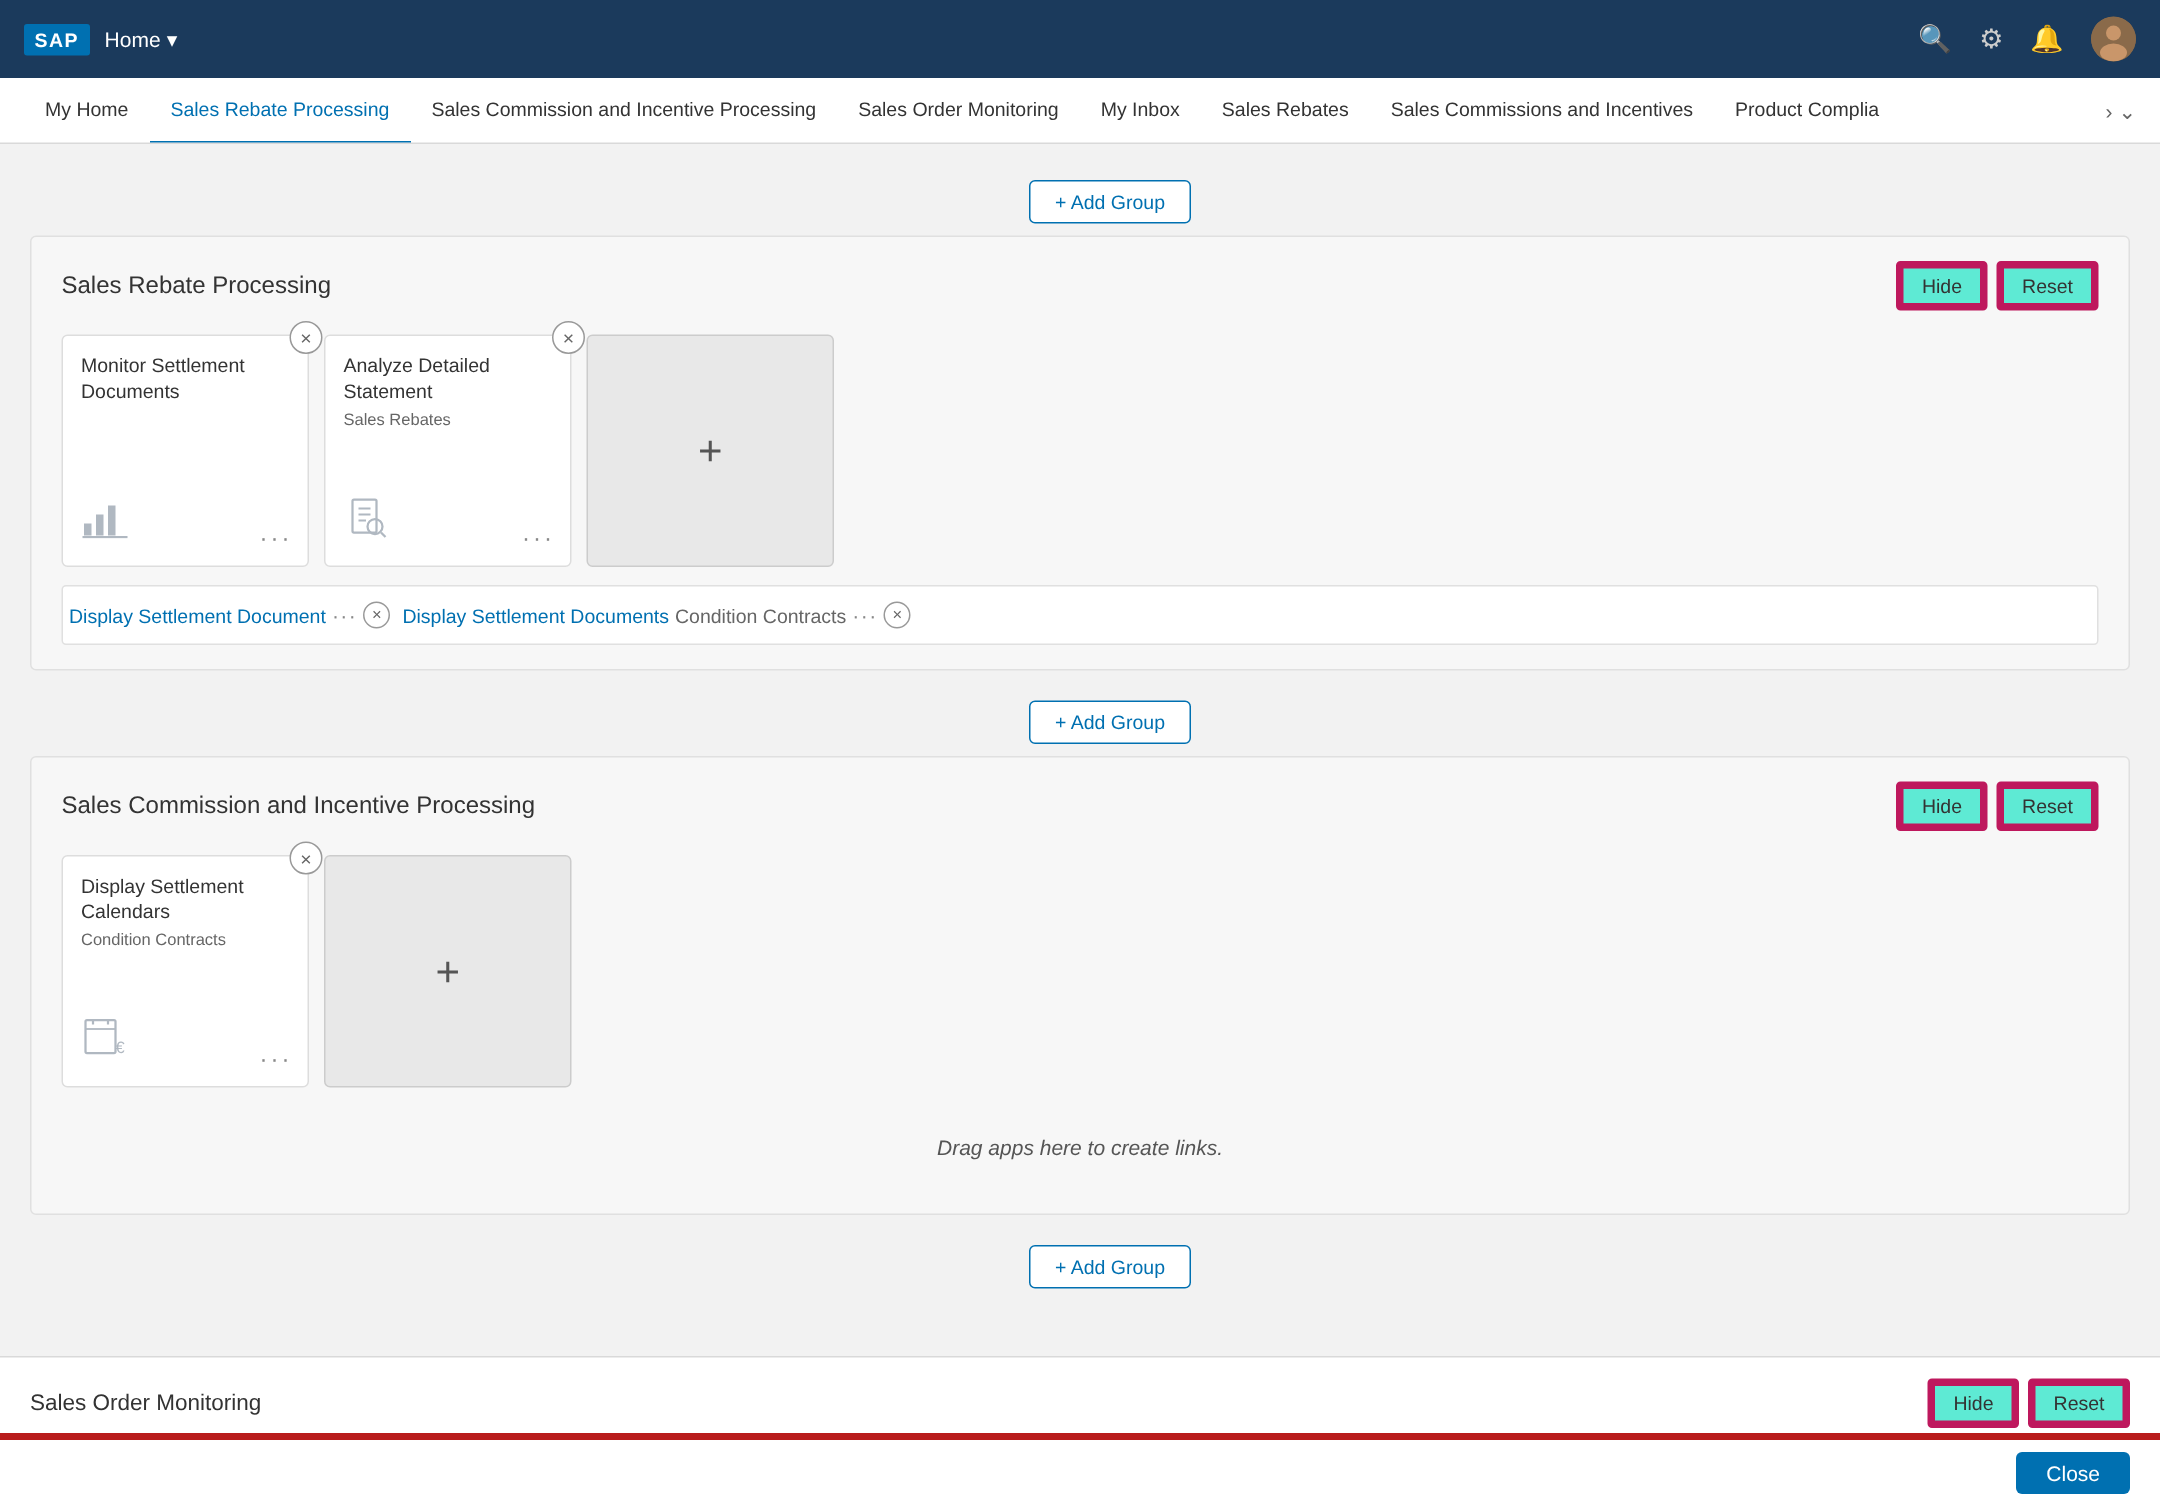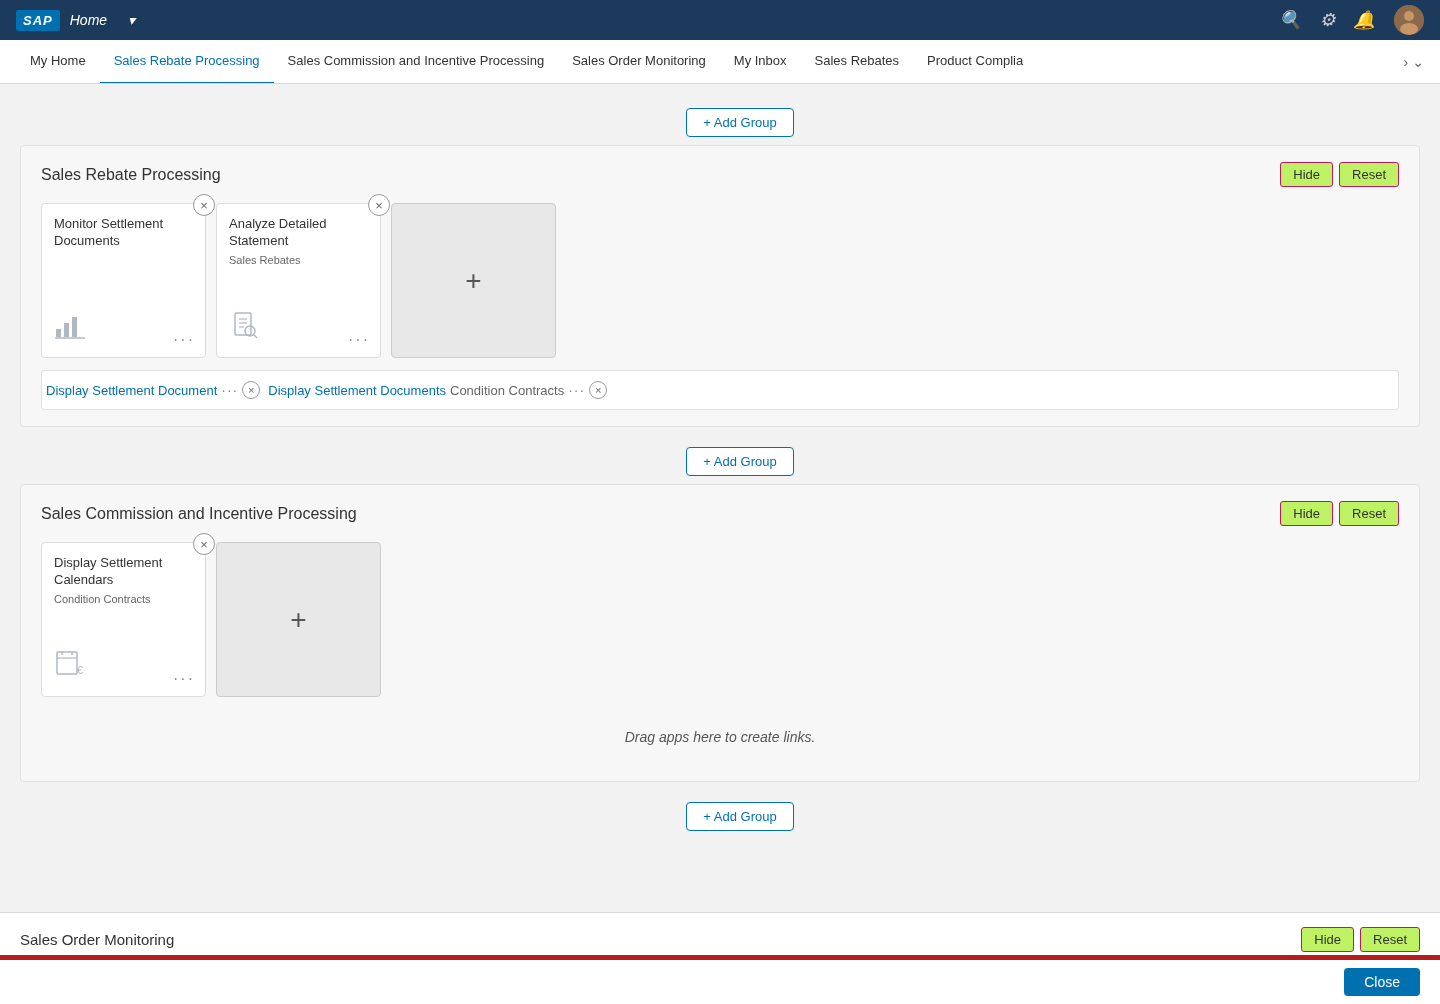--- a/index.html
+++ b/index.html
@@ -1,43 +1,42 @@
 <!DOCTYPE html>
 <html><head>
   <meta charset="utf-8">
   <style>
     * { box-sizing: border-box; margin: 0; padding: 0; }
     body { font-family: '72', Arial, sans-serif; font-size: 14px; background: #f2f2f2; color: #333; }
 
     
     .top-header {
       background: #1b3a5c;
-      height: 40px;
+      height: 52px;
       display: flex;
       align-items: center;
       justify-content: space-between;
       padding: 0 16px;
-      font-style: italic;
     }
     .top-header-left { display: flex; align-items: center; gap: 10px; }
     .sap-logo {
       background: #0070b1;
       color: white;
       font-weight: bold;
       font-size: 13px;
       padding: 3px 7px;
       border-radius: 2px;
       letter-spacing: 1px;
     }
     .home-menu {
       color: white;
       font-size: 14px;
       display: flex;
       align-items: center;
-      gap: 21px;
+      gap: 4px;
       cursor: pointer;
     }
     .top-header-right { display: flex; align-items: center; gap: 18px; }
     .header-icon { color: #ccc; font-size: 18px; cursor: pointer; }
     .avatar {
       width: 30px; height: 30px;
       border-radius: 50%;
       background: #8a6a4a;
       overflow: hidden;
       display: flex; align-items: center; justify-content: center;
@@ -122,22 +121,22 @@
       justify-content: space-between;
       margin-bottom: 16px;
     }
     .group-title {
       font-size: 16px;
       font-weight: 500;
       color: #333;
     }
     .group-actions { display: flex; gap: 6px; }
     .group-action-btn {
-      border: 1px solid #be185d;
-      background: #bef264;
+      border: 5px solid #be185d;
+      background: #5eead4;
       color: #333;
       padding: 4px 12px;
       font-size: 13px;
       cursor: pointer;
       border-radius: 3px;
     }
 
     
     .tiles-row {
       display: flex;
@@ -345,20 +344,21 @@
   </div>
 </div>
 
 <div class="nav-bar">
   <div class="nav-item">My Home</div>
   <div class="nav-item active">Sales Rebate Processing</div>
   <div class="nav-item">Sales Commission and Incentive Processing</div>
   <div class="nav-item">Sales Order Monitoring</div>
   <div class="nav-item">My Inbox</div>
   <div class="nav-item">Sales Rebates</div>
+  <div class="nav-item">Sales Commissions and Incentives</div>
   <div class="nav-item">Product Complia</div>
   <div class="nav-more">
     <span>›</span>
     <span>⌄</span>
   </div>
 </div>
 
 <div class="page-content">
 
   <div class="add-group-btn">

